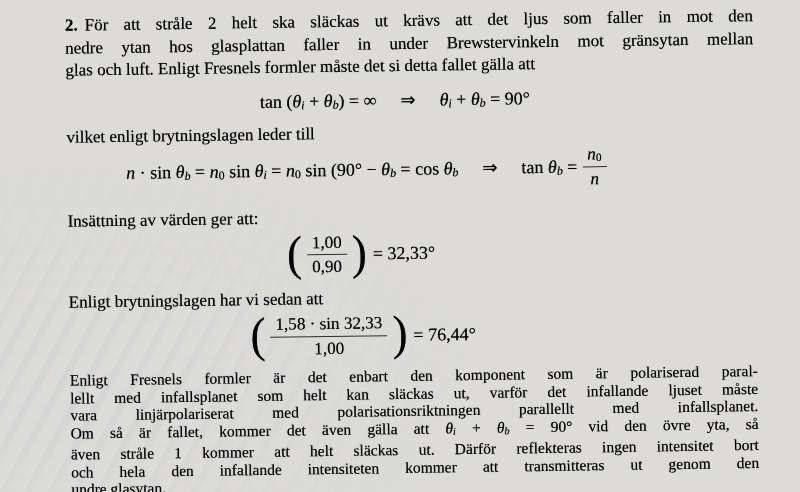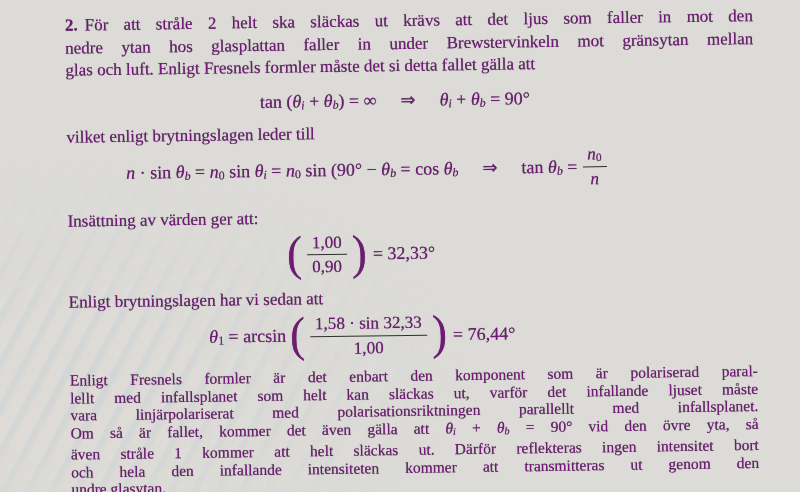--- a/index.html
+++ b/index.html
@@ -3,21 +3,21 @@
 <meta charset="utf-8">
 <style>
   html,body{margin:0;padding:0;background:#888;}
   .photo{
     position:relative;width:800px;height:492px;overflow:hidden;
     background:
       linear-gradient(112deg, rgba(100,100,99,0.22) 0%, rgba(100,100,99,0) 38%),
       radial-gradient(125% 118% at 82% 92%, #f7f6f3 0%, #eeede9 42%, #dedddा 70%, #c7c6c2 100%);
     background-color:#dcdbd7;
     font-family:"Liberation Serif", serif;
-    color:#701a75;
+    color:#000000;
   }
   .moire{
     position:absolute;inset:0;pointer-events:none;
     background:repeating-linear-gradient(118deg,
       rgba(125,170,200,0.11) 0px 5px,
       rgba(246,216,206,0.13) 9px 15px,
       rgba(235,238,236,0.05) 15px 21px);
     -webkit-mask-image:radial-gradient(65% 62% at 10% 78%, rgba(0,0,0,0.95), transparent 75%);
     mask-image:radial-gradient(65% 62% at 10% 78%, rgba(0,0,0,0.95), transparent 75%);
   }
@@ -92,21 +92,20 @@
         <span class="num">1,00</span>
         <span class="den">0,90</span>
       </span>
       <span class="bigp">)</span>
       <span class="post">= 32,33°</span>
     </div>
 
     <div class="tline s-enligt">Enligt brytningslagen har vi sedan att</div>
 
     <div class="math f4">
-      <span class="pre"><span class="run it">θ</span><span class="run sb-rm">1</span><span class="run rm"> = arcsin</span></span>
       <span class="bigp">(</span>
       <span class="frac">
         <span class="num">1,58 · sin 32,33</span>
         <span class="den">1,00</span>
       </span>
       <span class="bigp">)</span>
       <span class="post">= 76,44°</span>
     </div>
 
     <div class="p2">

